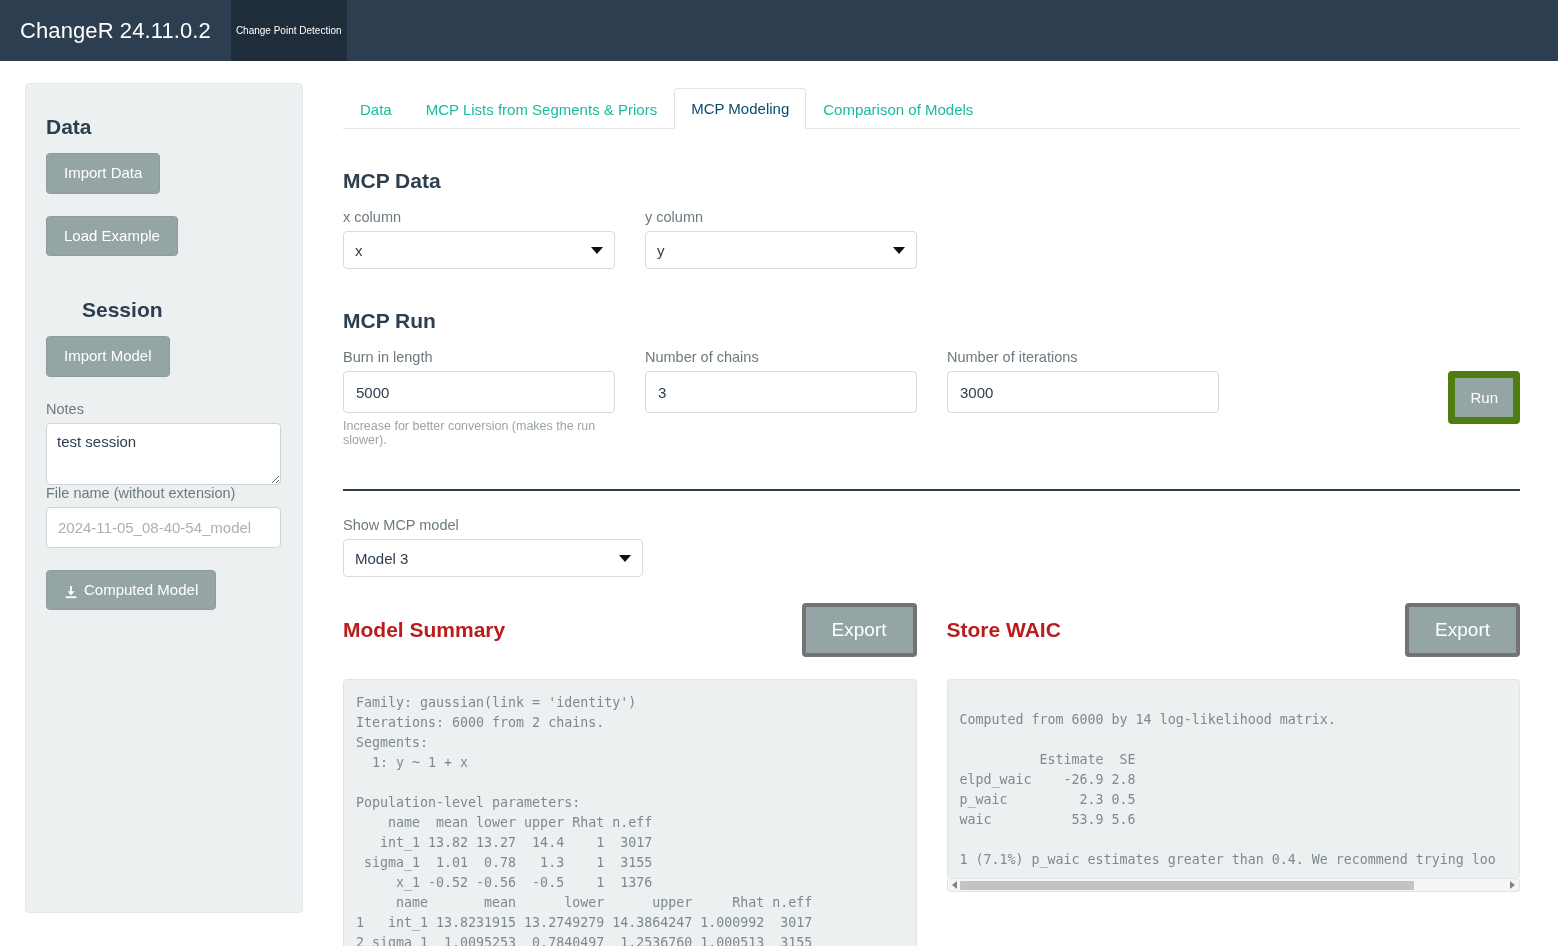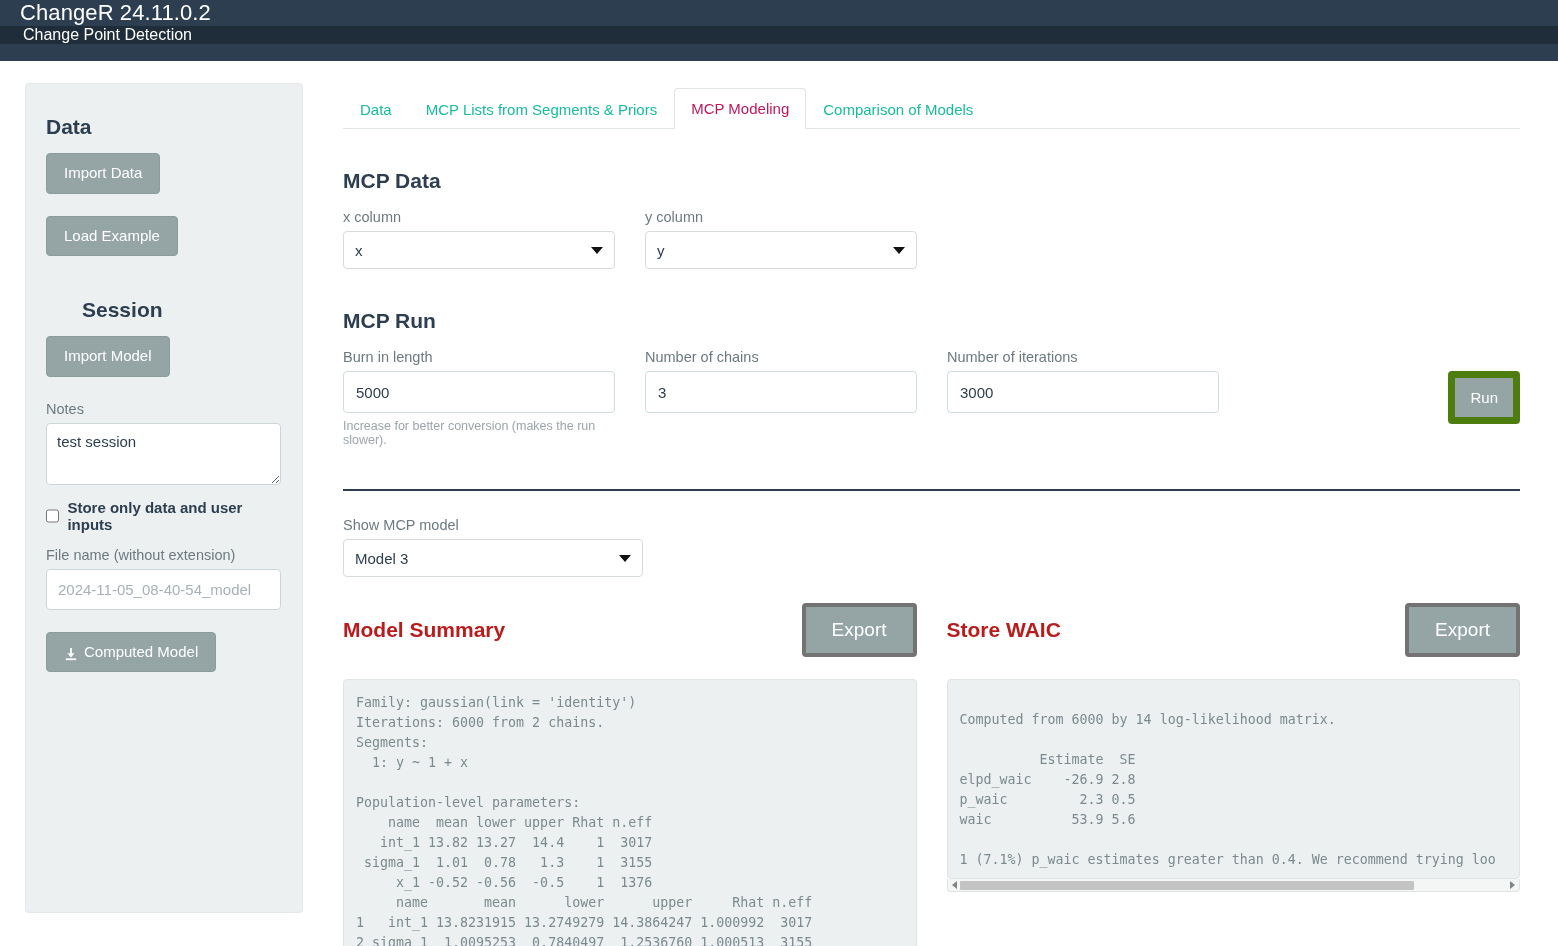--- a/index.html
+++ b/index.html
@@ -12,37 +12,36 @@
     font-family: "Liberation Sans", sans-serif;
     color: #2c3e50;
   }
 
   
   .navbar {
     height: 61px;
     background: #2c3e50;
     display: flex;
     align-items: stretch;
-    flex-direction: column;
   }
   .brand {
     display: flex; align-items: center;
     padding: 0 20px;
     color: #ffffff;
     font-size: 22px;
     font-weight: 400;
     letter-spacing: .1px;
     white-space: nowrap;
   }
   .nav-tab {
     display: flex; align-items: center;
-    padding: 0 23px;
+    padding: 0 5px;
     background: #1f2d3a;
     color: #ffffff;
-    font-size: 16px;
+    font-size: 10px;
     white-space: nowrap;
   }
 
   
   .page {
     display: flex;
     align-items: flex-start;
     padding: 22px 0 0 0;
   }
 
@@ -150,21 +149,21 @@
     padding: 11px 16px;
     cursor: pointer;
     border: 1px solid transparent;
     border-bottom: none;
     border-radius: 4px 4px 0 0;
     white-space: nowrap;
     position: relative;
     top: 1px;
   }
   .tab.active {
-    color: #be185d;
+    color: #0c4a6e;
     background: #ffffff;
     border-color: #dfe4e6;
     border-bottom: 1px solid #ffffff;
   }
 
   h2.sec {
     font-size: 21px;
     font-weight: bold;
     color: #2c3e50;
     margin: 40px 0 16px 0;
@@ -322,24 +321,20 @@
 
     <div class="sb-h" style="margin-top:42px;margin-left:36px;">Session</div>
 
     <button class="btn-grey">Import Model</button>
 
     <div style="margin-top:24px;">
       <span class="field-label">Notes</span>
       <textarea class="notes" style="">test session</textarea>
     </div>
 
-    <div class="check-row">
-      <input type="checkbox" id="store-only" style="">
-      <label for="store-only">Store only data and user inputs</label>
-    </div>
 
     <div>
       <span class="field-label">File name (without extension)</span>
       <input class="text-input" type="text" placeholder="2024-11-05_08-40-54_model" style="">
     </div>
 
     <div class="dl-wrap">
       <button class="btn-grey">
         <span class="dl-icon">
           <svg width="14" height="14" viewBox="0 0 16 16" fill="#ffffff" aria-hidden="true">

